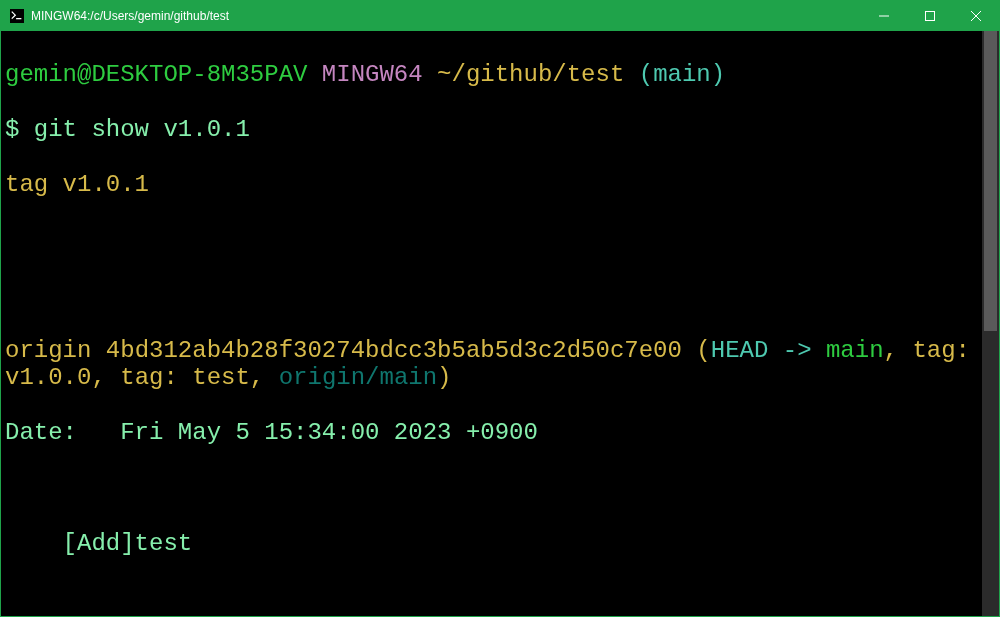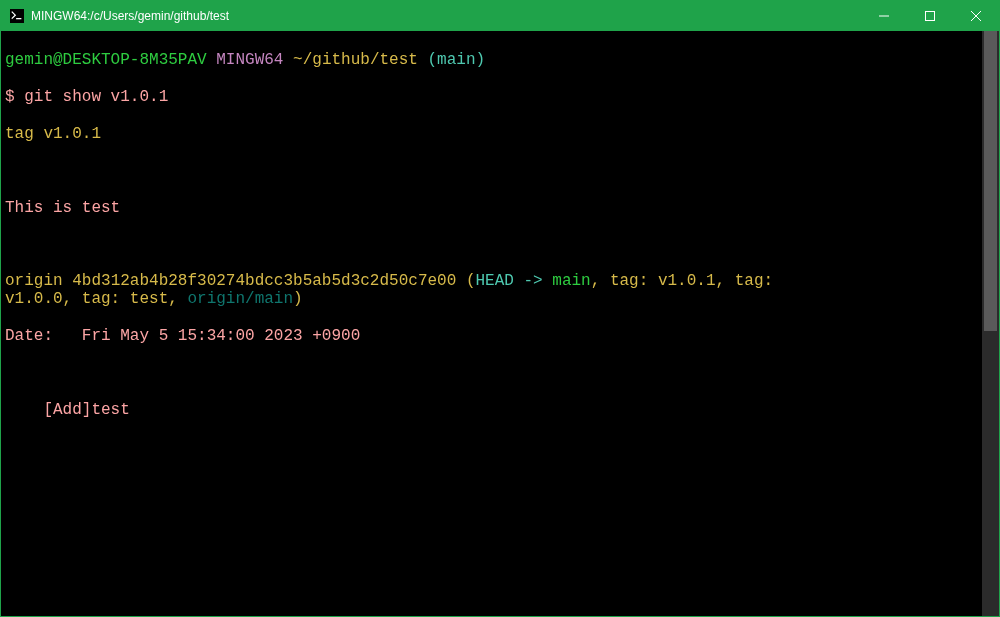--- a/index.html
+++ b/index.html
@@ -53,21 +53,21 @@
       height: 100%;
       display: flex;
       align-items: center;
       justify-content: center;
       color: #fff;
     }
     .terminal {
       flex: 1;
       background: #000;
       padding: 2px 4px;
-      font-size: 16px;
+      font-size: 24px;
       line-height: 1.15;
       color: #c0c0c0;
       white-space: pre;
       overflow: hidden;
       position: relative;
     }
     .terminal-content {
       position: absolute;
       left: 4px;
       right: 18px;
@@ -87,21 +87,21 @@
       right: 2px;
       top: 0;
       height: 300px;
       background: #5a5a5a;
     }
     .c-green { color: #2ecc40; }
     .c-purple { color: #c586c0; }
     .c-yellow { color: #d7ba4a; }
     .c-cyan { color: #4ec9b0; }
     .c-red { color: #0f766e; }
-    .c-white { color: #fca5a5; }
+    .c-white { color: #86efac; }
     .line { display: block; }
   </style>
 </head>
 <body>
 
 <div class="window">
   <div class="titlebar">
     <div class="titlebar-left">
       <span class="titlebar-icon">
         <svg width="14" height="14" viewBox="0 0 16 16">
@@ -131,21 +131,20 @@
       </div>
     </div>
   </div>
 
   <div class="terminal">
     <div class="terminal-content">
 <span class="line"><span class="c-green">gemin@DESKTOP-8M35PAV</span> <span class="c-purple">MINGW64</span> <span class="c-yellow">~/github/test</span> <span class="c-cyan">(main)</span></span>
 <span class="line c-white">$ git show v1.0.1</span>
 <span class="line c-yellow">tag v1.0.1</span>
 <span class="line"> </span>
-<span class="line c-white">This is test</span>
 <span class="line"> </span>
 <span class="line"><span class="c-yellow">origin </span><span class="c-yellow">4bd312ab4b28f30274bdcc3b5ab5d3c2d50c7e00</span><span class="c-yellow"> (</span><span class="c-cyan">HEAD -&gt; </span><span class="c-green">main</span><span class="c-yellow">, </span><span class="c-yellow">tag: v1.0.1</span><span class="c-yellow">, </span><span class="c-yellow">tag: </span>
 <span class="c-yellow">v1.0.0</span><span class="c-yellow">, </span><span class="c-yellow">tag: test</span><span class="c-yellow">, </span><span class="c-red">origin/main</span><span class="c-yellow">)</span></span>
 <span class="line c-white">Date:   Fri May 5 15:34:00 2023 +0900</span>
 <span class="line"> </span>
 <span class="line c-white">    [Add]test</span>
 <span class="line"> </span>
 
 
 

